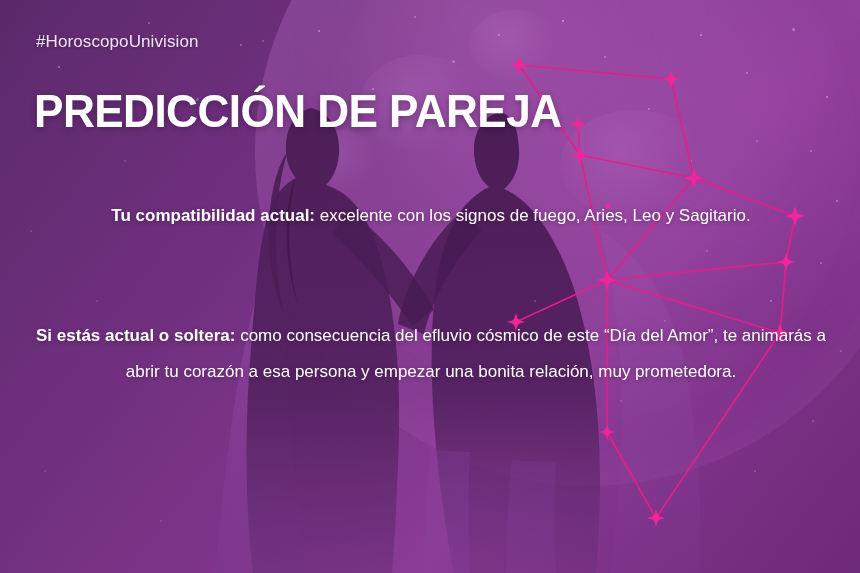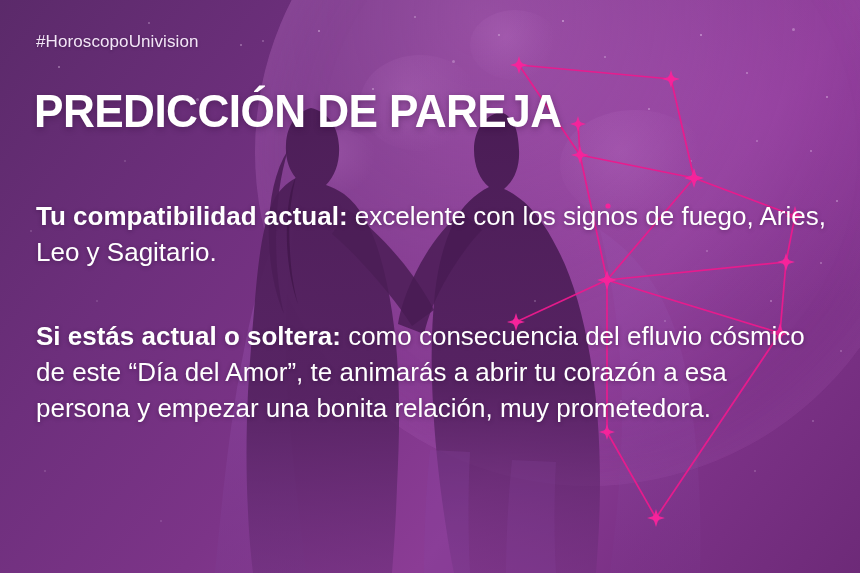--- a/index.html
+++ b/index.html
@@ -54,20 +54,21 @@
 
   
   .constellation {
     position:absolute; left:0; top:0; width:860px; height:573px;
   }
 
   
   .content {
     position:absolute; left:0; top:0; width:860px; height:476px;
     padding:30px 36px;
+    text-align:center;
   }
   .hashtag {
     position:absolute; left:36px; top:32px;
     font-size:17px; font-weight:400;
     color:#f3e6f7; letter-spacing:0.1px;
     text-shadow:0 1px 3px rgba(40,10,50,0.40);
   }
   .title {
     position:absolute; left:34px; top:88px;
     font-size:46px; line-height:46px;
@@ -76,21 +77,21 @@
     letter-spacing:-0.6px;
     transform:scaleX(0.96);
     transform-origin:left center;
     text-shadow:0 2px 6px rgba(40,10,50,0.35);
     white-space:nowrap;
   }
   .para {
     position:absolute; left:36px;
     width:790px;
     color:#ffffff;
-    font-size:26px;
+    font-size:17px;
     line-height:36px;
     font-weight:400;
     text-shadow:0 1px 4px rgba(45,12,55,0.42);
   }
   .para b { font-weight:bold; }
   #para-1 { top:198px; }
   #para-2 { top:318px; }
 </style>
 </head>
 <body>

